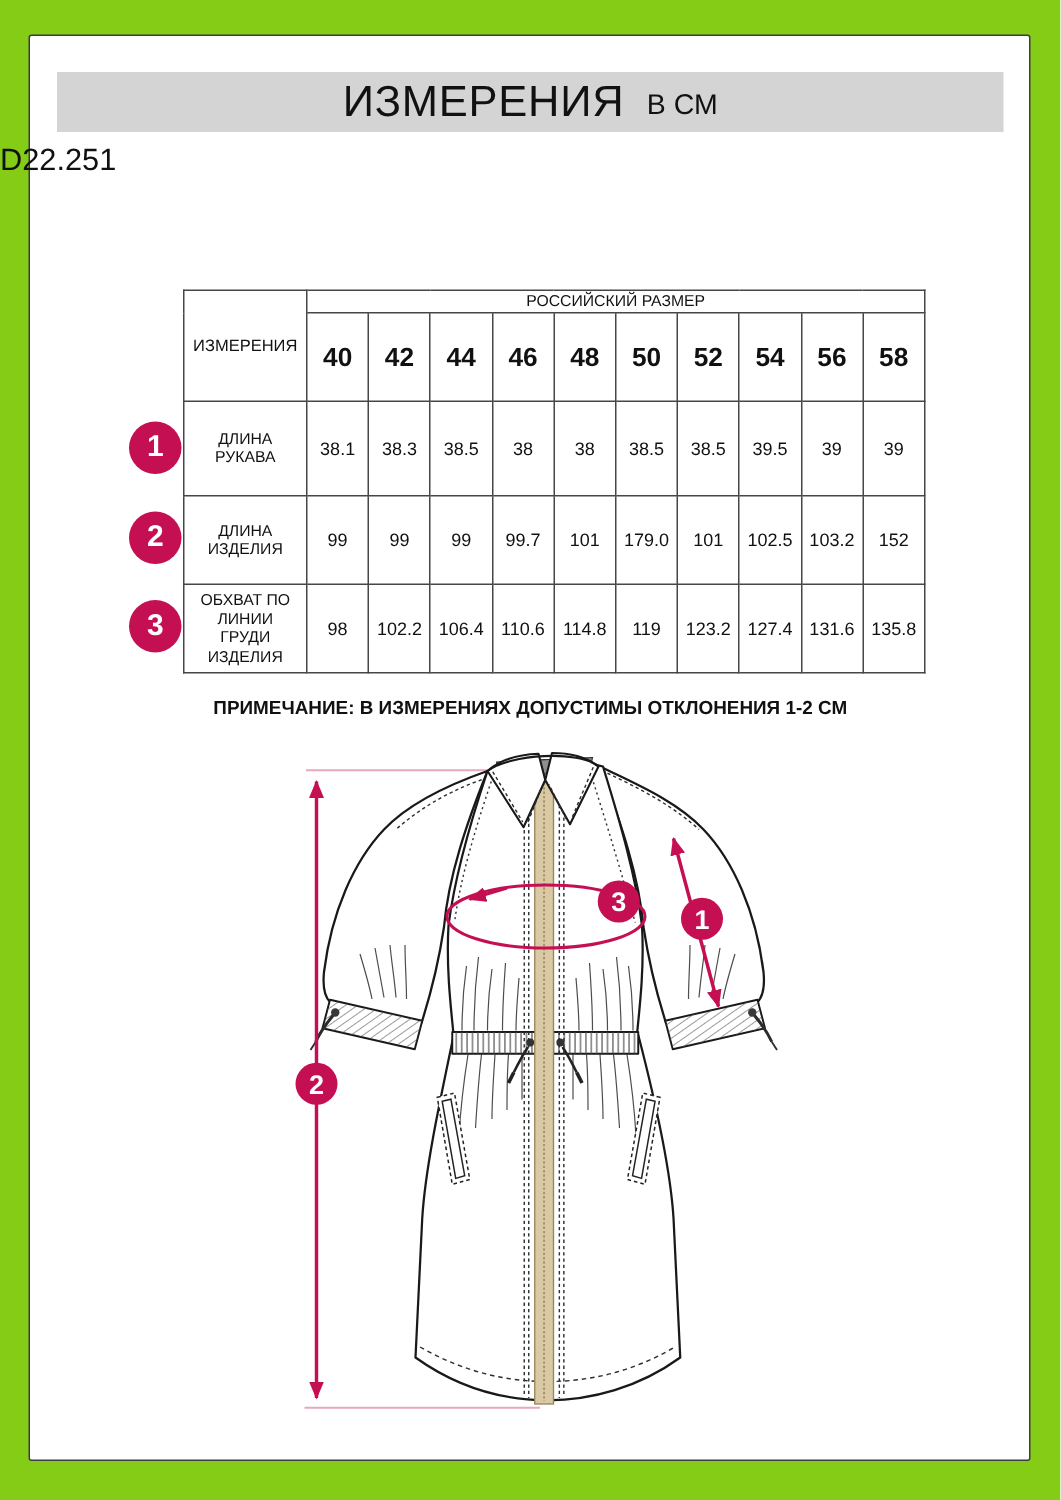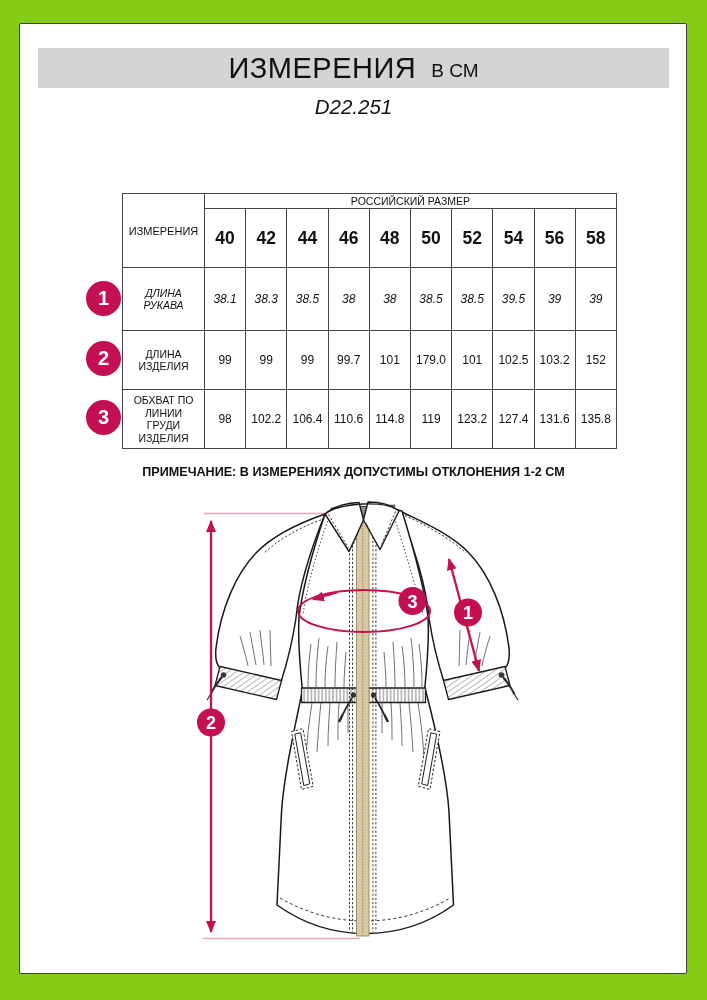--- a/index.html
+++ b/index.html
@@ -6,36 +6,36 @@
   html,body { background:#fff; }
   body { width:707px; height:1000px; font-family:"Liberation Sans", sans-serif; }
   .page { position:relative; width:707px; height:1000px; background:#84cc16; overflow:hidden; }
   .frame { position:absolute; left:19px; top:23px; width:668px; height:951px;
            border:1.6px solid #3d3d3d; border-radius:2px; background:#fff; }
   .banner { position:absolute; left:38px; top:48px; width:631px; height:40px;
             background:var(--banner); display:flex; align-items:center; justify-content:center; gap:15px; }
   .banner .t-main  { font-size:29px; font-weight:400; color:#111; letter-spacing:.5px; }
   .banner .t-accent{ font-size:29px; font-weight:700; color:#111; letter-spacing:.5px; }
   .banner .t-unit  { font-size:19px; font-weight:400; color:#111; padding-top:6px; }
-  .code { position:absolute; left:0; top:95px; width:707px; text-align:center;
-          font-size:20.5px; color:#111;font-style:italic; }
+  .code { position:absolute; left:0; top:95px; width:707px; text-align:left;
+          font-size:20.5px; color:#111; }
   .desc { position:absolute; left:0; top:121px; width:707px; text-align:center;
           font-size:15.5px; line-height:19px; color:#111; }
   .note { position:absolute; left:0; top:465px; width:707px; text-align:center;
           font-size:12.6px; font-weight:700; color:#111; }
   table.size-table { position:absolute; left:122px; top:193px; width:494px;
           border-collapse:collapse; table-layout:fixed; }
   table.size-table td { border:1.5px solid #464646; text-align:center; vertical-align:middle;
           padding:0; color:#111; overflow:hidden; }
   td.c-group { height:15px; font-size:10.5px; line-height:13px; }
   td.c-meas  { font-size:11px; }
   tr.sizes-row td { height:59px; font-size:17.5px; font-weight:700; }
   tr.data-row td.c-label { font-size:10.5px; line-height:12.5px; padding:0 4px; }
   tr.data-row td.c-val { font-size:12px; }
-  tr.r1 td { height:63px;font-style:italic; } tr.r2 td { height:59px; } tr.r3 td { height:59px; }
+  tr.r1 td { height:63px; } tr.r2 td { height:59px; } tr.r3 td { height:59px; }
   .marker { position:absolute; width:35px; height:35px; border-radius:50%;
             background:var(--accent); color:#fff; font-size:20px; font-weight:700;
             line-height:35px; text-align:center; left:86px; }
   .m1 { top:281px; } .m2 { top:341px; } .m3 { top:400px; }
   svg.diagram { position:absolute; left:0; top:0; width:707px; height:1000px; pointer-events:none; }
   .accent-fill { fill:var(--accent); } .accent-stroke { stroke:var(--accent); }
   .ext-stroke { stroke:var(--extension); } .zip-fill { fill:var(--zipper); }
   .cloth { fill:#fff; stroke:#191919; stroke-width:1.5; stroke-linejoin:round; }
   .seam  { fill:none; stroke:#191919; stroke-width:1.2; }
   .stitch{ fill:none; stroke:#2e2e2e; stroke-width:.95; stroke-dasharray:2.2 2; }

